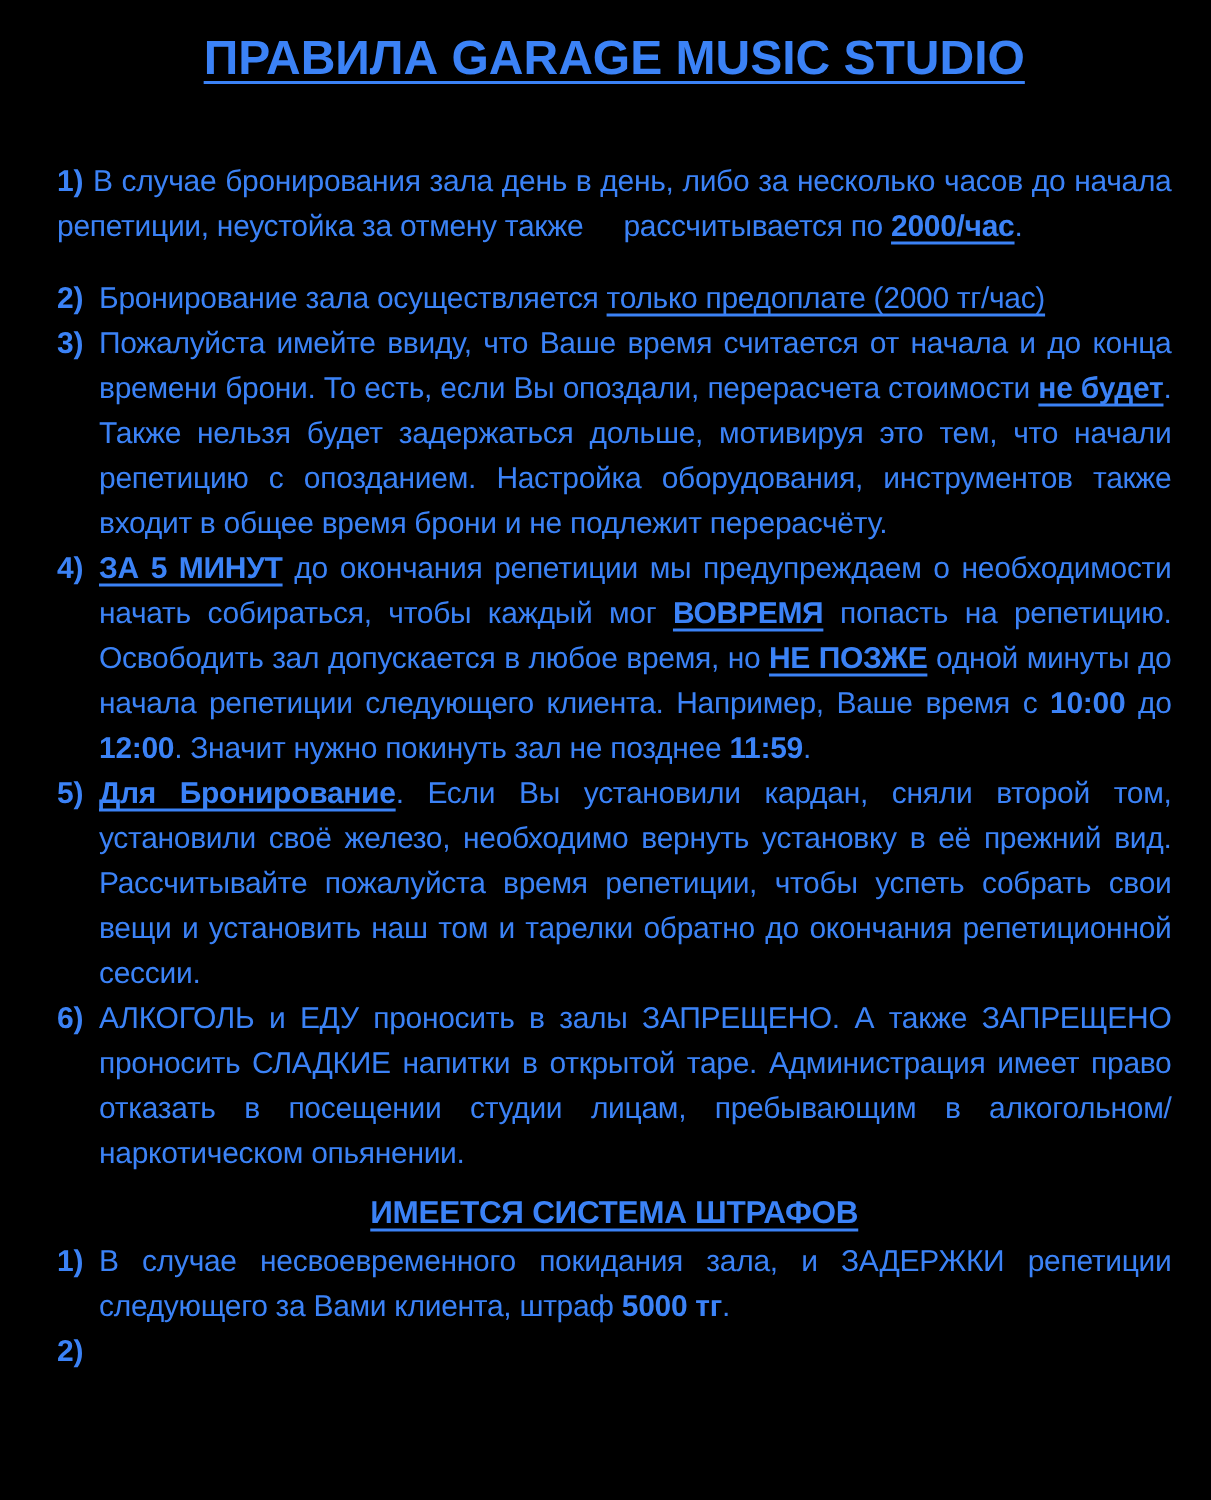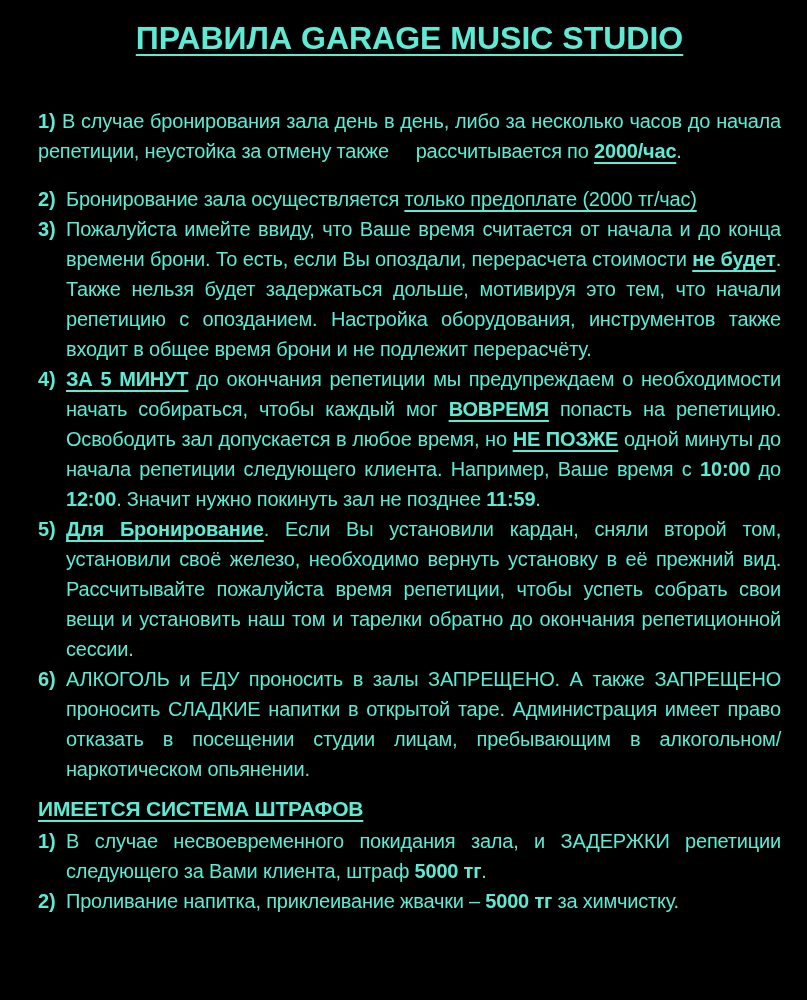--- a/index.html
+++ b/index.html
@@ -6,21 +6,21 @@
     margin: 0;
     padding: 0;
     background: #000000;
   }
   .doc {
     position: relative;
     width: 807px;
     height: 1000px;
     box-sizing: border-box;
     background: #000000;
-    color: #5eead4;
+    color: #3b82f6;
     font-family: "Liberation Sans", "DejaVu Sans", sans-serif;
     font-size: 20px;
     line-height: 30px;
     padding: 18px 26px 0 38px;
     overflow: hidden;
     letter-spacing: -0.2px;
   }
   .title {
     font-size: 32px;
     line-height: 40px;
@@ -44,21 +44,21 @@
     font-weight: bold;
   }
   .note-para {
     text-align: justify;
     text-indent: 24px;
     margin: 6px 0 18px 0;
   }
   .section-heading {
     font-size: 21px;
     font-weight: bold;
-    text-align: left;
+    text-align: center;
     text-decoration: underline;
     text-underline-offset: 4px;
     text-decoration-thickness: 2px;
     margin: 10px 0 2px 0;
   }
   .b { font-weight: bold; }
   .u {
     text-decoration: underline;
     text-underline-offset: 4px;
   }
@@ -110,18 +110,17 @@
 
   <div>
 
     <div class="penalty-item">
       <span class="item-num">1)</span>
       <span><span>В случае несвоевременного покидания зала, и ЗАДЕРЖКИ репетиции следующего за Вами клиента, штраф </span><span class="b">5000 тг</span><span>.</span></span>
     </div>
 
     <div class="penalty-item">
       <span class="item-num">2)</span>
-      <span><span>Проливание напитка, приклеивание жвачки – </span><span class="b">5000 тг</span><span> за химчистку.</span></span>
     </div>
 
   </div>
 
 </div>
 
 </body></html>

